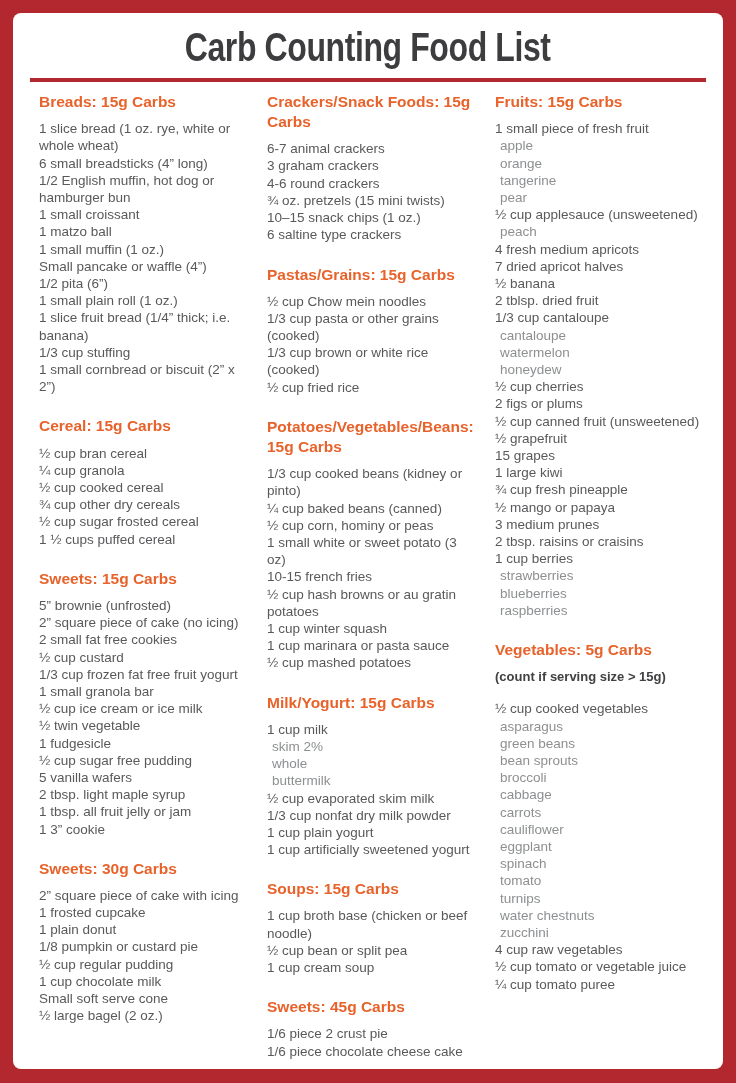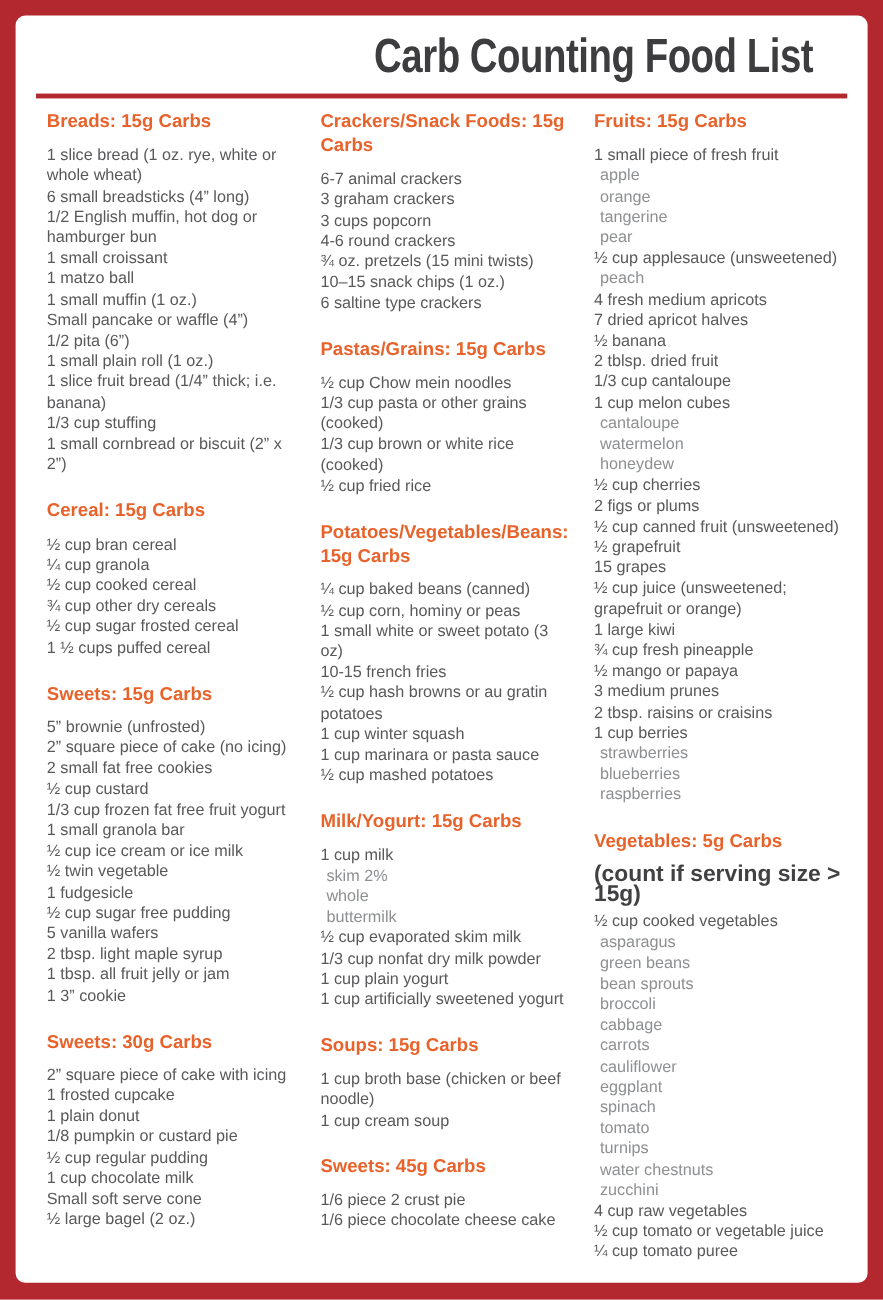--- a/index.html
+++ b/index.html
@@ -14,21 +14,21 @@
     width:736px;height:1083px;position:relative;
     background:var(--frame);
     font-family:"Liberation Sans",sans-serif;
     -webkit-font-smoothing:antialiased;
   }
   .sheet{
     position:absolute;top:13px;left:13px;right:13px;bottom:14px;
     background:#ffffff;border-radius:8px;overflow:hidden;
   }
   .title{
-    margin:12px 0 0;text-align:right;
+    margin:12px 0 0;text-align:center;
     font-size:40px;font-weight:bold;color:var(--title);
     line-height:1.1;white-space:nowrap;text-decoration:underline;
   }
   .title .condensed{
     display:inline-block;transform:scaleX(.80);transform-origin:center;
     letter-spacing:-0.5px;
   }
   .rule{height:4px;background:var(--frame);margin:9px 17px 0 17px;}
   .columns{
     display:flex;align-items:flex-start;
@@ -39,21 +39,21 @@
   .section-header{
     color:var(--accent);font-size:15.5px;font-weight:bold;
     line-height:1.3;margin:21px 0 8px 0;
   }
   .section:first-child .section-header{margin-top:0;}
   .item{
     color:var(--text);font-size:13.5px;line-height:17.2px;
   }
   .item.sub{color:var(--sub);padding-left:5px;}
   .item.note{
-    color:#414042;font-weight:bold;font-size:19px;margin-bottom:5px;
+    color:#414042;font-weight:bold;font-size:13px;margin-bottom:15px;
   }
 </style>
 </head>
 <body>
 
 <div class="sheet">
   <h1 class="title"><span class="condensed">Carb Counting Food List</span></h1>
   <div class="rule"></div>
   <div class="columns" id="columns">
       <div class="column">
@@ -108,35 +108,35 @@
           <div class="item">1 cup chocolate milk</div>
           <div class="item">Small soft serve cone</div>
           <div class="item">½ large bagel (2 oz.)</div>
         </div>
       </div>
       <div class="column">
         <div class="section">
           <div class="section-header">Crackers/Snack Foods: 15g Carbs</div>
           <div class="item">6-7 animal crackers</div>
           <div class="item">3 graham crackers</div>
-          <div class="item">3 cups popcorn</div>
           <div class="item">4-6 round crackers</div>
           <div class="item">¾ oz. pretzels (15 mini twists)</div>
           <div class="item">10–15 snack chips (1 oz.)</div>
           <div class="item">6 saltine type crackers</div>
         </div>
         <div class="section">
           <div class="section-header">Pastas/Grains: 15g Carbs</div>
           <div class="item">½ cup Chow mein noodles</div>
           <div class="item">1/3 cup pasta or other grains (cooked)</div>
           <div class="item">1/3 cup brown or white rice (cooked)</div>
           <div class="item">½ cup fried rice</div>
         </div>
         <div class="section">
           <div class="section-header">Potatoes/Vegetables/Beans: 15g Carbs</div>
+          <div class="item">1/3 cup cooked beans (kidney or pinto)</div>
           <div class="item">¼ cup baked beans (canned)</div>
           <div class="item">½ cup corn, hominy or peas</div>
           <div class="item">1 small white or sweet potato (3 oz)</div>
           <div class="item">10-15 french fries</div>
           <div class="item">½ cup hash browns or au gratin potatoes</div>
           <div class="item">1 cup winter squash</div>
           <div class="item">1 cup marinara or pasta sauce</div>
           <div class="item">½ cup mashed potatoes</div>
         </div>
         <div class="section">
@@ -146,20 +146,21 @@
           <div class="item sub">whole</div>
           <div class="item sub">buttermilk</div>
           <div class="item">½ cup evaporated skim milk</div>
           <div class="item">1/3 cup nonfat dry milk powder</div>
           <div class="item">1 cup plain yogurt</div>
           <div class="item">1 cup artificially sweetened yogurt</div>
         </div>
         <div class="section">
           <div class="section-header">Soups: 15g Carbs</div>
           <div class="item">1 cup broth base (chicken or beef noodle)</div>
+          <div class="item">½ cup bean or split pea</div>
           <div class="item">1 cup cream soup</div>
         </div>
         <div class="section">
           <div class="section-header">Sweets: 45g Carbs</div>
           <div class="item">1/6 piece 2 crust pie</div>
           <div class="item">1/6 piece chocolate cheese cake</div>
         </div>
       </div>
       <div class="column">
         <div class="section">
@@ -169,30 +170,28 @@
           <div class="item sub">orange</div>
           <div class="item sub">tangerine</div>
           <div class="item sub">pear</div>
           <div class="item">½ cup applesauce (unsweetened)</div>
           <div class="item sub">peach</div>
           <div class="item">4 fresh medium apricots</div>
           <div class="item">7 dried apricot halves</div>
           <div class="item">½ banana</div>
           <div class="item">2 tblsp. dried fruit</div>
           <div class="item">1/3 cup cantaloupe</div>
-          <div class="item">1 cup melon cubes</div>
           <div class="item sub">cantaloupe</div>
           <div class="item sub">watermelon</div>
           <div class="item sub">honeydew</div>
           <div class="item">½ cup cherries</div>
           <div class="item">2 figs or plums</div>
           <div class="item">½ cup canned fruit (unsweetened)</div>
           <div class="item">½ grapefruit</div>
           <div class="item">15 grapes</div>
-          <div class="item">½ cup juice (unsweetened; grapefruit or orange)</div>
           <div class="item">1 large kiwi</div>
           <div class="item">¾ cup fresh pineapple</div>
           <div class="item">½ mango or papaya</div>
           <div class="item">3 medium prunes</div>
           <div class="item">2 tbsp. raisins or craisins</div>
           <div class="item">1 cup berries</div>
           <div class="item sub">strawberries</div>
           <div class="item sub">blueberries</div>
           <div class="item sub">raspberries</div>
         </div>

